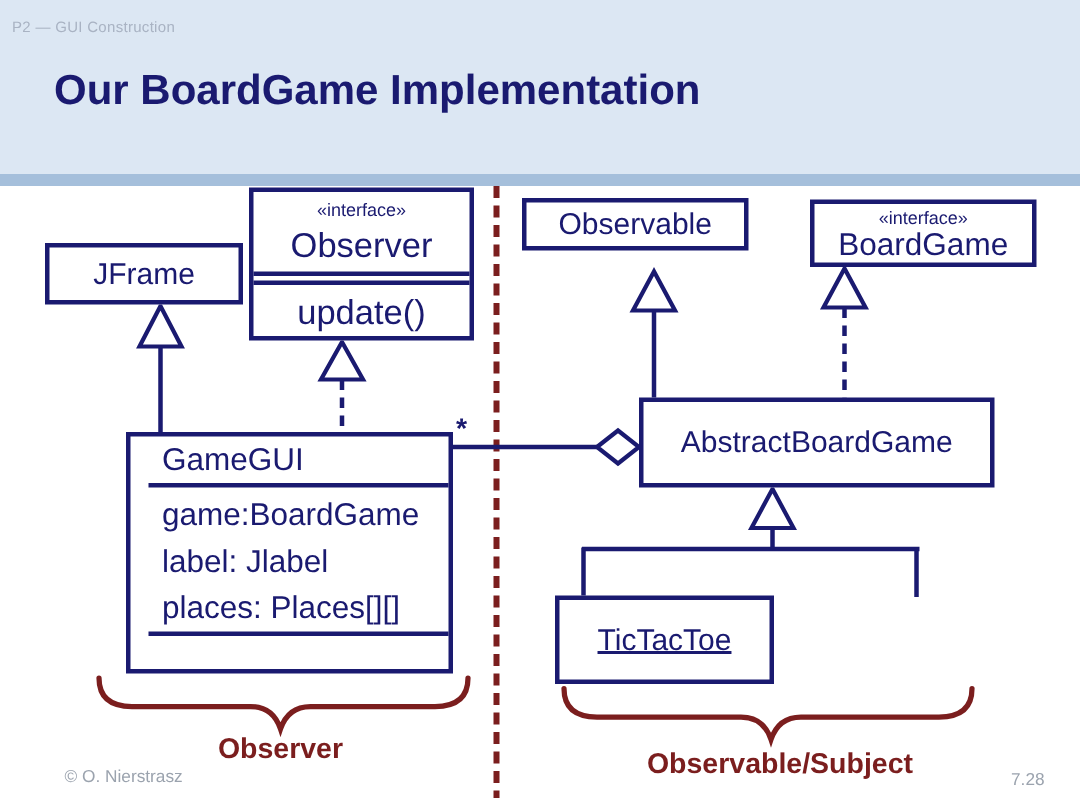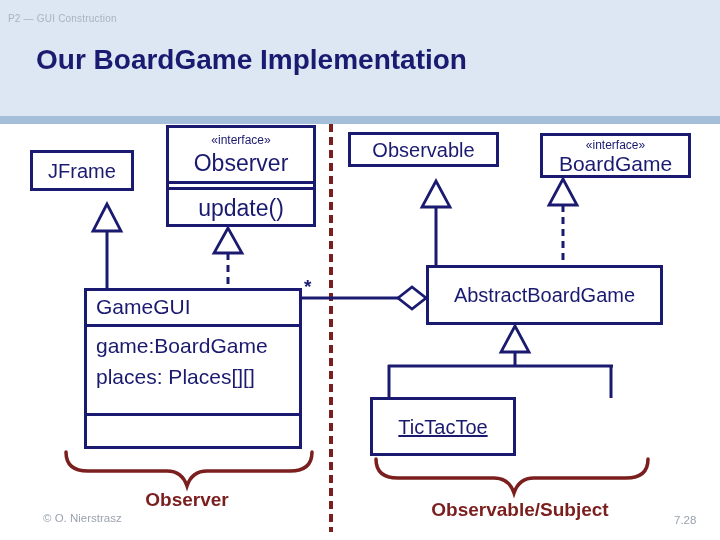--- a/index.html
+++ b/index.html
@@ -79,21 +79,21 @@
     <line x1="389" y1="365" x2="389" y2="398" stroke="#1a1a70" stroke-width="3"></line>
     <line x1="611" y1="365" x2="611" y2="398" stroke="#1a1a70" stroke-width="3"></line>
 
     <line x1="301" y1="298" x2="400" y2="298" stroke="#1a1a70" stroke-width="3"></line>
     <polygon points="398,298 412,287 426,298 412,309" fill="#ffffff" stroke="#1a1a70" stroke-width="2.8"></polygon>
 
     <path d="M 66,452 Q 66,471 88,471 L 167,471 Q 182,471 187,486 Q 192,471 207,471 L 290,471 Q 312,471 312,452" fill="none" stroke="#7b1e1e" stroke-width="3.5" stroke-linecap="round"></path>
     <path d="M 376,459 Q 376,478 398,478 L 494,478 Q 509,478 514,493 Q 519,478 534,478 L 626,478 Q 648,478 648,459" fill="none" stroke="#7b1e1e" stroke-width="3.5" stroke-linecap="round"></path>
   </svg>
 
-  <div class="uml-box center" style="left:30px;top:150px;width:104px;height:41px;">
+  <div class="uml-box center" style="left:30px;top:162px;width:132px;height:41px;">
     <span class="cls-name">JFrame</span>
   </div>
 
   <div class="uml-box box-observer" style="left:166px;top:125px;width:150px;height:102px;">
     <div class="name-comp">
       <div class="stereotype">«interface»</div>
       <div class="big-name" style="text-align:center;">Observer</div>
     </div>
     <div class="thin-comp"></div>
     <div class="ops-comp">
@@ -103,24 +103,25 @@
 
   <div class="uml-box center" style="left:348px;top:132px;width:151px;height:35px;">
     <span class="cls-name">Observable</span>
   </div>
 
   <div class="uml-box box-boardgame" style="left:540px;top:133px;width:151px;height:45px;">
     <div class="stereotype">«interface»</div>
     <div class="cls-name">BoardGame</div>
   </div>
 
-  <div class="uml-box box-gamegui" style="left:84px;top:288px;width:218px;height:161px;">
+  <div class="uml-box box-gamegui" style="left:84px;top:288px;width:218px;height:161px;padding-left:12px;">
     <div class="title-comp">GameGUI</div>
     <div class="attr-comp">
       <div>game:BoardGame</div>
+      <div>label: Jlabel</div>
       <div>places: Places[][]</div>
     </div>
     <div class="empty-comp"></div>
   </div>
 
   <div class="uml-box center" style="left:426px;top:265px;width:237px;height:60px;">
     <span class="cls-name">AbstractBoardGame</span>
   </div>
 
   <div class="uml-box center" style="left:370px;top:397px;width:146px;height:59px;text-decoration:underline;">

